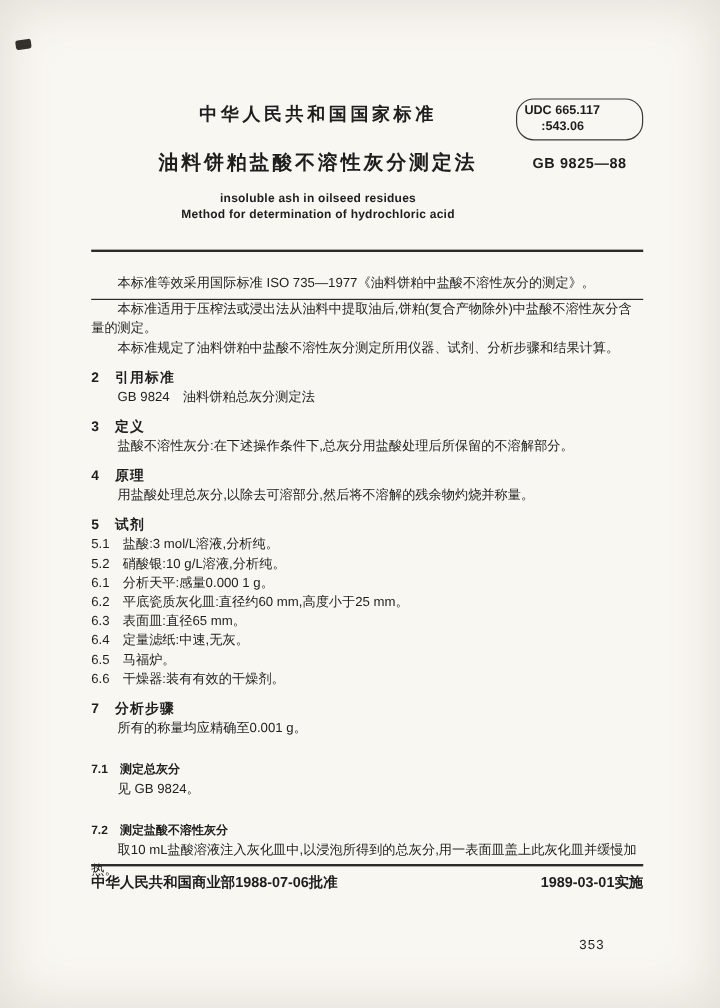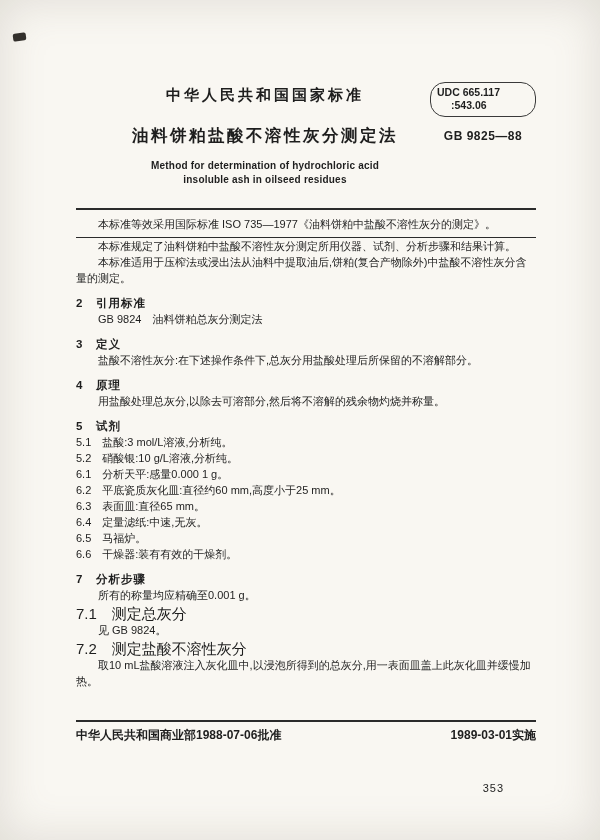--- a/index.html
+++ b/index.html
@@ -34,59 +34,59 @@
     border: 1.5px solid #3a3a3a; border-radius: 15px;
     padding: 3px 6px 4px; font-size: 10.5px; line-height: 13px;
   }
   .udc-l2 { padding-left: 14px; }
   .gb-num { margin-top: 12px; font-size: 12px; text-align: center; letter-spacing: .5px; }
   hr.rule { border: 0; border-top: 2px solid #2b2b2b; margin: 0; }
   hr.rule.thin { border-top-width: 1px; }
   p { margin: 0; }
   .para { font-size: 11px; line-height: 16px; }
   .indent { text-indent: 22px; }
-  .intro { margin: 6px 0 5px; }
+  .intro { margin: 18px 0 5px; }
   .sec-heading { margin-top: 9px; font-size: 11.5px; font-weight: bold; line-height: 16px; letter-spacing: 1px; }
-  .sub-heading { margin-top: 3px; font-size: 15px; font-weight: normal; line-height: 16px; }
+  .sub-heading { margin-top: 19px; font-size: 10px; font-weight: bold; line-height: 16px; }
   .footer { position: absolute; left: 76px; right: 64px; top: 720px; }
   .footer-rule { border-top: 2px solid #2b2b2b; }
   .footer-row { display: flex; justify-content: space-between; margin-top: 5px; font-size: 12px; font-weight: bold; }
   .page-num { position: absolute; right: 96px; top: 782px; font-size: 11px; letter-spacing: 1px; }
 </style>
 </head>
 <body>
 
 <div class="page">
   <div class="scan-blob"></div>
 
   <div class="header">
     <div class="header-main">
       <div class="std-label">中华人民共和国国家标准</div>
       <div class="title">油料饼粕盐酸不溶性灰分测定法</div>
       <div class="en-title">
+        <div>insoluble ash in oilseed residues</div>
         <div>Method for determination of hydrochloric acid</div>
-        <div>insoluble ash in oilseed residues</div>
       </div>
     </div>
     <div class="codes">
       <div class="udc-box">
         <div>UDC 665.117</div>
         <div class="udc-l2">:543.06</div>
       </div>
       <div class="gb-num">GB 9825—88</div>
     </div>
   </div>
 
   <hr class="rule">
   <p class="para indent intro">本标准等效采用国际标准 ISO 735—1977《油料饼粕中盐酸不溶性灰分的测定》。</p>
   <hr class="rule thin">
 
   <div>
+    <p class="para indent">本标准适用于压榨法或浸出法从油料中提取油后,饼粕(复合产物除外)中盐酸不溶性灰分含量的测定。</p>
     <p class="para indent">本标准规定了油料饼粕中盐酸不溶性灰分测定所用仪器、试剂、分析步骤和结果计算。</p>
-    <p class="para indent">本标准适用于压榨法或浸出法从油料中提取油后,饼粕(复合产物除外)中盐酸不溶性灰分含量的测定。</p>
   </div>
 
   <div>
     <div class="sec-heading">2　引用标准</div>
     <p class="para indent">GB 9824　油料饼粕总灰分测定法</p>
   </div>
 
   <div>
     <div class="sec-heading">3　定义</div>
     <p class="para indent">盐酸不溶性灰分:在下述操作条件下,总灰分用盐酸处理后所保留的不溶解部分。</p>

